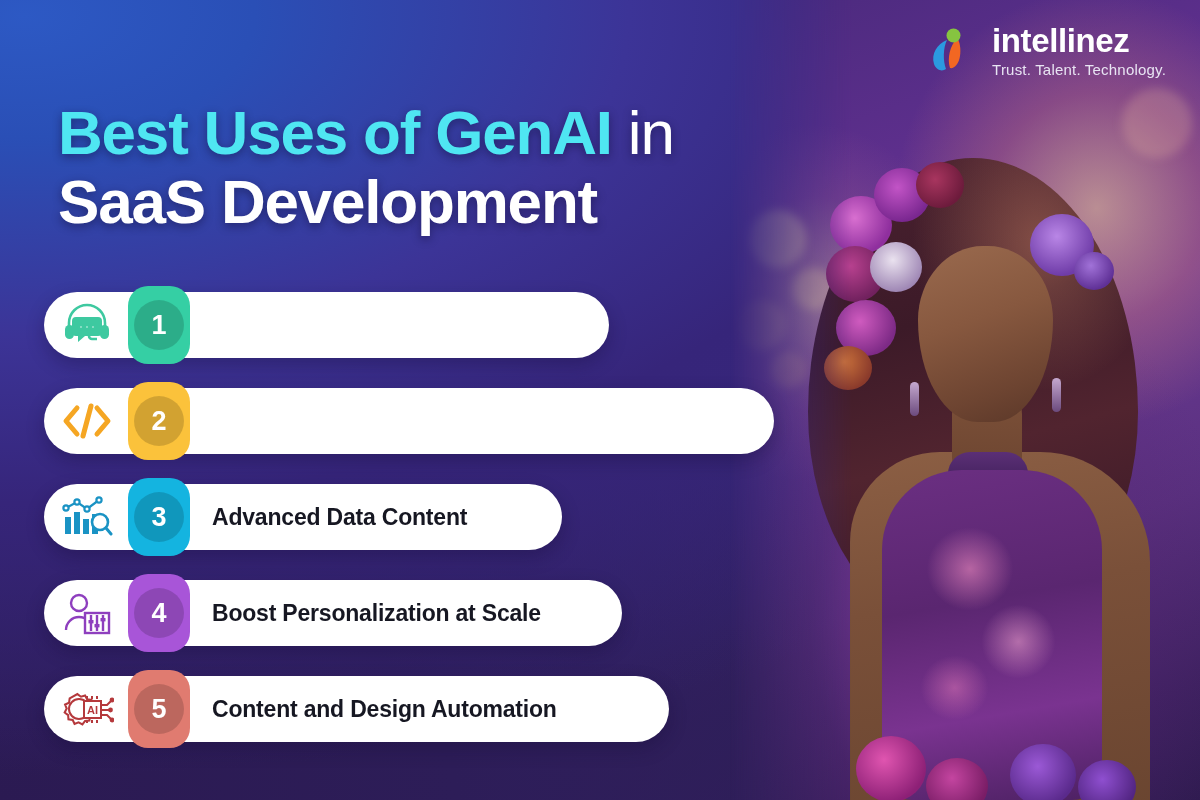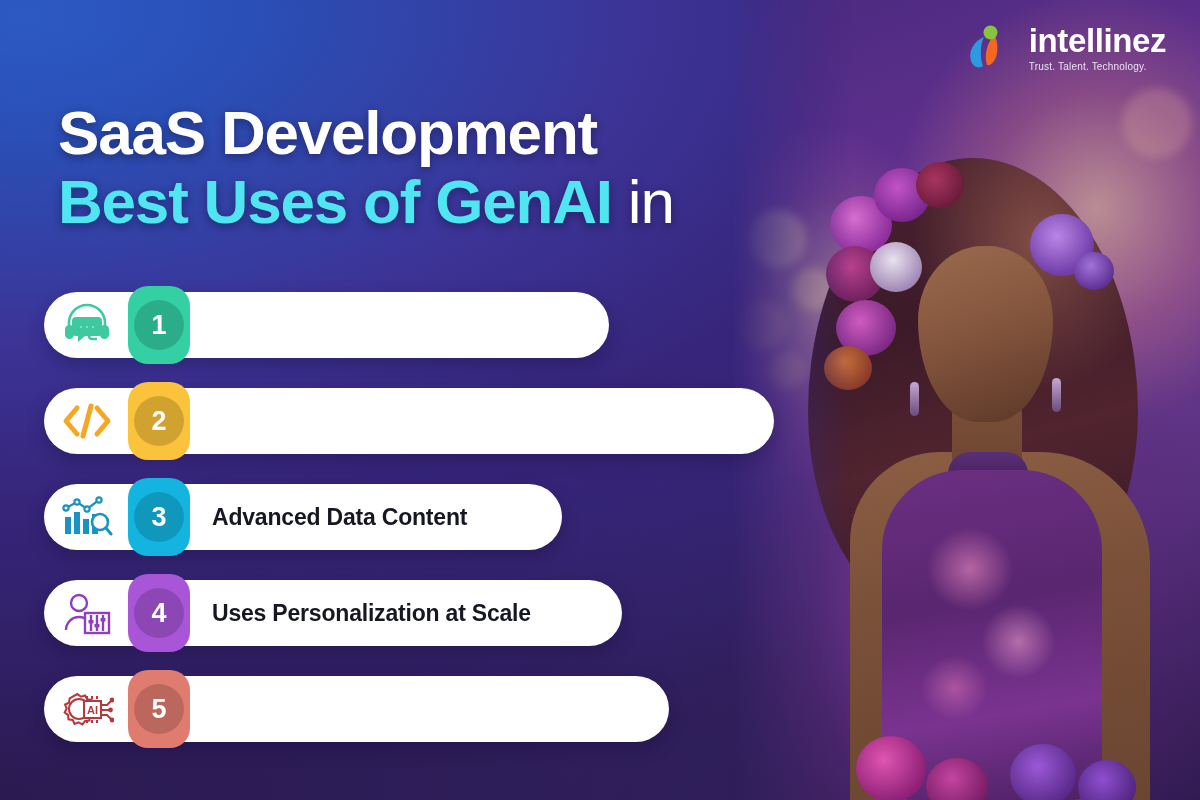--- a/index.html
+++ b/index.html
@@ -57,21 +57,21 @@
   .flower{position:absolute;border-radius:50%;}
   .earring{position:absolute;width:9px;height:34px;border-radius:5px;background:linear-gradient(180deg,#c5a8cf,#6b4a7d);}
   .choker{position:absolute;left:218px;top:452px;width:80px;height:34px;border-radius:40px 40px 22px 22px;
     background:linear-gradient(180deg,#5b2f76,#40205a);}
 
   
   .logo{position:absolute;right:34px;top:24px;display:flex;align-items:center;gap:9px;}
   .logo-mark{position:relative;width:44px;height:46px;flex:0 0 auto;}
   .logo-text{display:flex;flex-direction:column;line-height:1;margin-left:12px;}
   .logo-word{font-size:33px;font-weight:bold;color:#ffffff;letter-spacing:-.4px;}
-  .logo-tag{font-size:10px;color:#e8e4f3;margin-top:5px;letter-spacing:.2px;}
+  .logo-tag{font-size:15px;color:#e8e4f3;margin-top:5px;letter-spacing:.2px;}
 
   
   .title{position:absolute;left:58px;top:98px;width:790px;}
   .title-line{font-size:62px;font-weight:bold;letter-spacing:-1.2px;line-height:1.12;
     text-shadow:0 3px 10px rgba(15,8,45,.45);}
   .t-cyan{color:#4fe6f2;}
   .t-white{color:#ffffff;}
   .t-in{color:#ffffff;font-weight:normal;letter-spacing:-1px;}
 
   
@@ -142,25 +142,25 @@
         <circle cx="26.5" cy="7.5" r="7" fill="#86c440"></circle>
       </svg>
     </div>
     <div class="logo-text">
       <span class="logo-word">intellinez</span>
       <span class="logo-tag">Trust. Talent. Technology.</span>
     </div>
   </div>
 
   <div class="title">
-    <div class="title-line t-white">SaaS Development</div>
     <div class="title-line">
       <span class="t-cyan">Best Uses of GenAI</span>
       <span class="t-in">in</span>
     </div>
+    <div class="title-line t-white">SaaS Development</div>
   </div>
 
   <div class="list">
 
     <div class="row">
       <div class="pill" style="width:565px;">
         <div class="icon-slot">
           <svg width="50" height="46" viewBox="0 0 50 46" fill="none" stroke="#3ec9a0" stroke-width="2.6">
             <path d="M7 26 V21 a18 18 0 0 1 36 0 v5"></path>
             <rect x="3" y="23" width="9" height="14" rx="4.5" fill="#3ec9a0" stroke="none"></rect>
@@ -230,21 +230,21 @@
             <path d="M29 24 v16 M35 24 v16 M41 24 v16"></path>
             <rect x="26.5" y="29" width="5" height="3.4" fill="#8e3fbe" stroke="none"></rect>
             <rect x="32.5" y="33" width="5" height="3.4" fill="#8e3fbe" stroke="none"></rect>
             <rect x="38.5" y="27" width="5" height="3.4" fill="#8e3fbe" stroke="none"></rect>
           </svg>
         </div>
         <div class="badge" style="background:#a855d8;">
           <span class="badge-inner"></span>
           <span class="badge-num">4</span>
         </div>
-        <span class="row-label">Uses Personalization at Scale</span>
+        <span class="row-label">Boost Personalization at Scale</span>
       </div>
     </div>
 
     <div class="row">
       <div class="pill" style="width:625px;">
         <div class="icon-slot">
           <svg width="54" height="46" viewBox="0 0 54 46" fill="none" stroke="#b5393c" stroke-width="2">
             <path d="M21 4 l3.5 2.6 4-1.3 2 3.8 4.2 .6 -.3 4.2 3.4 2.6 -2.2 3.6 1.6 3.9 -3.9 1.8 -.6 4.2 -4.2 .3 -2.6 3.4 -3.8 -2 -3.9 1.6 -1.8 -3.9 -4.2-.6 -.3-4.2 -3.4-2.6 2-3.8 -1.6-3.9 3.9-1.8 .6-4.2z" transform="translate(-4,4) scale(1.02)"></path>
             <circle cx="19" cy="23" r="10"></circle>
             <rect x="24" y="15" width="17" height="17" fill="#ffffff"></rect>
@@ -255,17 +255,18 @@
               <path d="M41 29 h6 l4 4"></path>
             <circle cx="52" cy="14" r="2.4" fill="#b5393c" stroke="none"></circle>
             <circle cx="50.5" cy="24" r="2.4" fill="#b5393c" stroke="none"></circle>
             <circle cx="52" cy="34" r="2.4" fill="#b5393c" stroke="none"></circle>
           </svg>
         </div>
         <div class="badge" style="background:#e07b70;">
           <span class="badge-inner"></span>
           <span class="badge-num">5</span>
         </div>
+        <span class="row-label">Content and Design Automation</span>
       </div>
     </div>
 
   </div>
 </div>
 
 </body></html>

